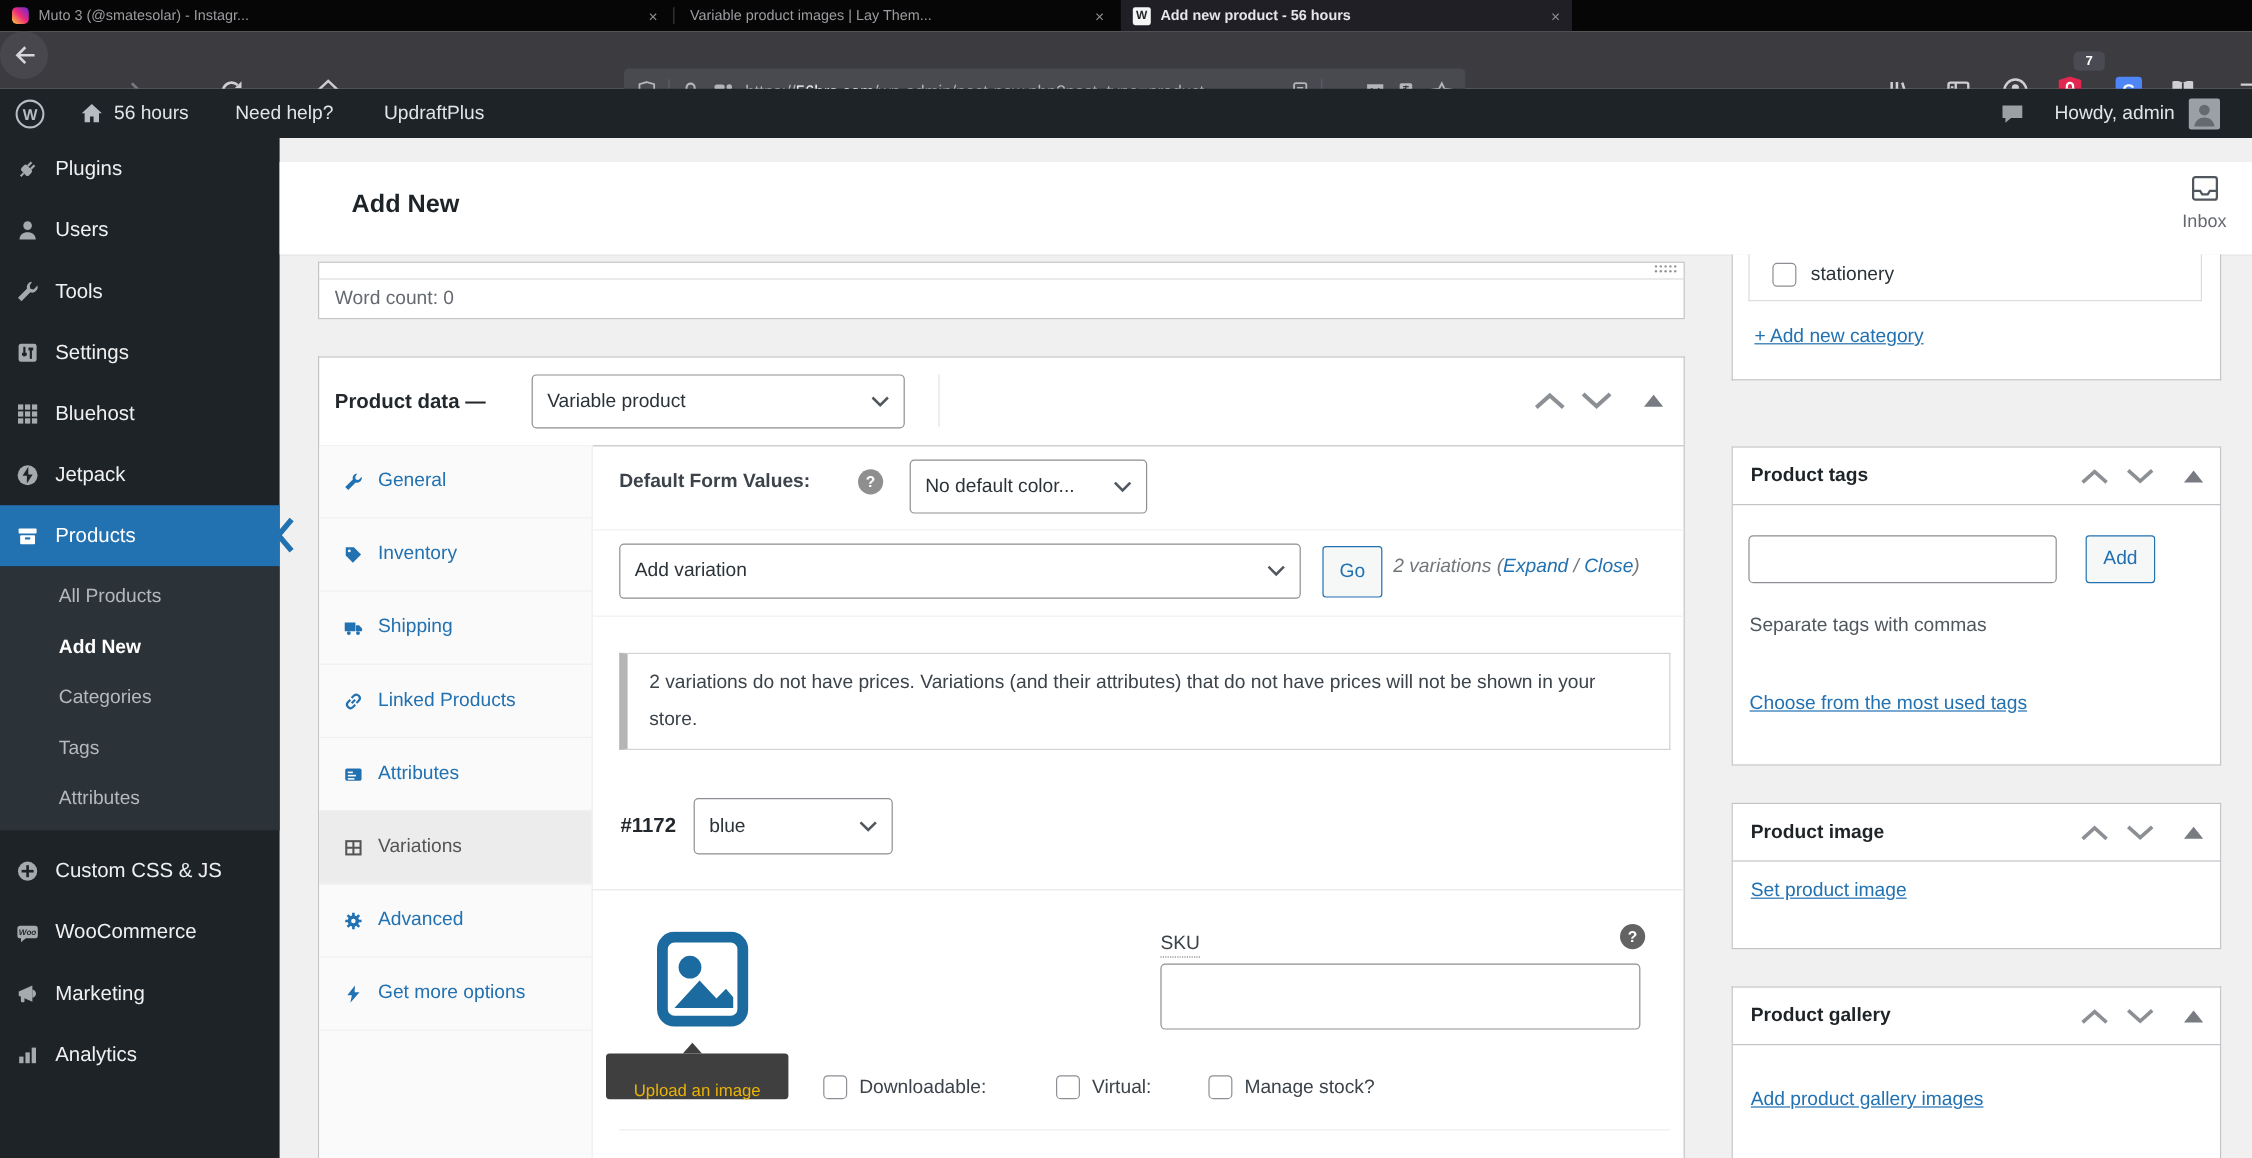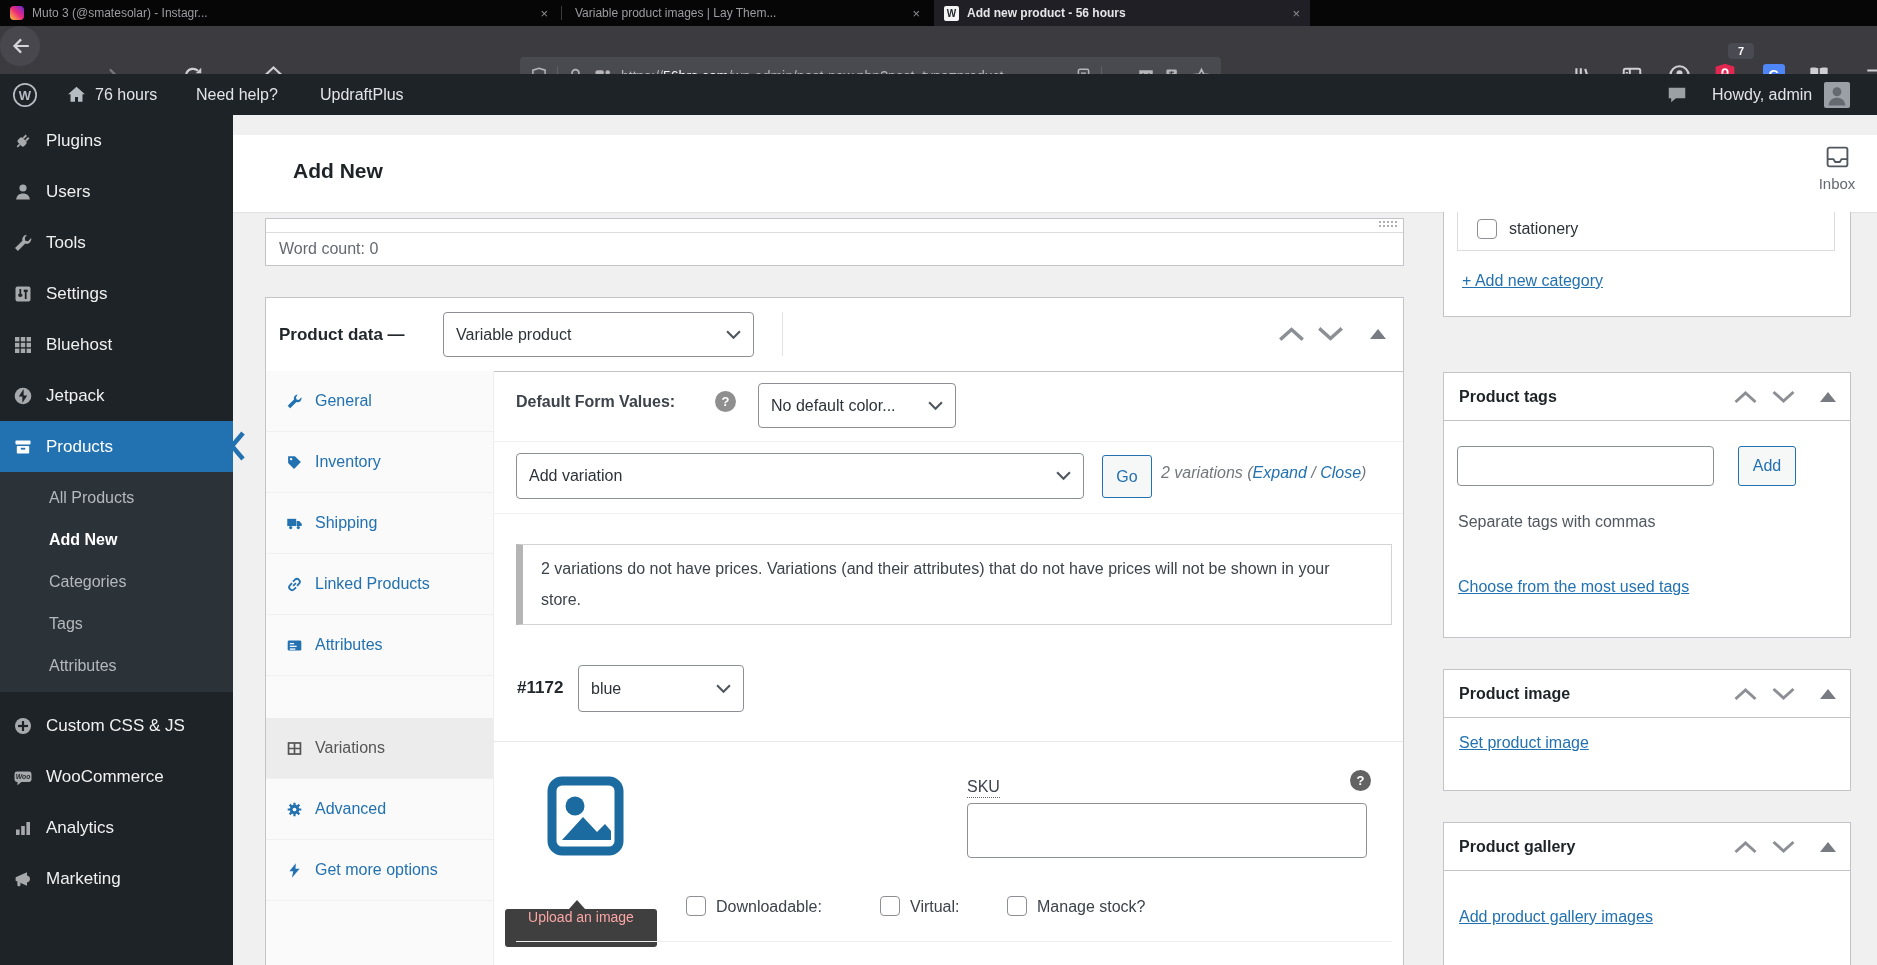--- a/index.html
+++ b/index.html
@@ -60,32 +60,32 @@
   #pdtitle{position:absolute;left:13px;top:0;line-height:73px;font-size:17px;font-weight:700;color:#23282d;}
   .sel{position:absolute;background:#fff;border:1px solid #8c8f94;border-radius:4px;display:flex;align-items:center;justify-content:space-between;padding:0 12px;font-size:16px;color:#2c3338;box-sizing:border-box;cursor:pointer;}
   .sel svg{flex:none;margin-left:10px;}
   #pdvdiv{position:absolute;left:516px;top:14px;width:1px;height:44px;background:#e3e3e5;}
   .hctl{position:absolute;cursor:pointer;}
   .tri{width:0;height:0;border-left:8px solid transparent;border-right:8px solid transparent;border-bottom:10px solid #787c82;}
 
   #pdtabs{position:absolute;left:0;top:73px;bottom:0;width:227px;background:#fafafa;border-right:1px solid #eee;}
   .pdtab{display:flex;align-items:center;gap:12px;height:61px;padding-left:20px;font-size:16px;color:#2271b1;border-bottom:1px solid #f0f0f1;box-sizing:border-box;cursor:pointer;}
   .pdtab svg{width:17px;height:17px;flex:none;}
-  .pdtab.active{background:#ececec;color:#555;margin-top:42px;}
+  .pdtab.active{background:#ececec;color:#555;}
 
   .rowline{position:absolute;left:227px;right:0;height:1px;background:#f0f0f1;}
   .formlabel{position:absolute;font-size:16px;font-weight:600;color:#3c434a;}
   .hq{position:absolute;width:21px;height:21px;border-radius:50%;background:#8f8f8f;color:#fff;font-size:13px;font-weight:bold;display:flex;align-items:center;justify-content:center;cursor:pointer;}
   .btn2{position:absolute;background:#f6f7f7;border:1px solid #2271b1;border-radius:3px;color:#2271b1;font-size:16px;display:flex;align-items:center;justify-content:center;box-sizing:border-box;cursor:pointer;font-family:"Liberation Sans",sans-serif;}
   #varsummary{position:absolute;left:895px;top:166px;font-size:16px;font-style:italic;color:#72777c;white-space:pre;}
   #varsummary .lnk{color:#2271b1;cursor:pointer;}
   #pdnotice{position:absolute;left:250px;top:246px;width:876px;height:81px;background:#fff;border:1px solid #d3d3d3;border-left:7px solid #b5b5b5;box-sizing:border-box;padding:8px 18px;font-size:16px;line-height:31px;color:#3c434a;}
   #varid{position:absolute;left:251px;top:380px;font-size:17px;font-weight:700;color:#23282d;}
   #uploadbtn{position:absolute;left:281px;top:478px;width:77px;height:80px;cursor:pointer;}
-  #tooltip{position:absolute;left:239px;top:580px;width:152px;height:38px;background:#3f3f3f;border-radius:3px;color:#fca5a5;font-size:14px;display:flex;align-items:flex-start;justify-content:center;margin-top:31px;}
+  #tooltip{position:absolute;left:239px;top:580px;width:152px;height:38px;background:#3f3f3f;border-radius:3px;color:#eab308;font-size:14px;display:flex;align-items:flex-end;justify-content:center;}
   #tooltip .arrow{position:absolute;left:64px;top:-9px;width:0;height:0;border-left:8px solid transparent;border-right:8px solid transparent;border-bottom:9px solid #3f3f3f;}
   #skulabel{position:absolute;left:701px;top:480px;font-size:16px;color:#3c434a;border-bottom:1px dotted #646970;padding-bottom:1px;}
   #skuinput{position:absolute;left:701px;top:505px;width:400px;height:55px;border:1px solid #8c8f94;border-radius:4px;box-sizing:border-box;font-size:16px;padding:0 10px;font-family:"Liberation Sans",sans-serif;}
   .cb{position:absolute;width:20px;height:20px;background:#fff;border:1.5px solid #8c8f94;border-radius:4px;box-sizing:border-box;cursor:pointer;}
   .cblabel{position:absolute;font-size:16px;color:#3c434a;}
   #rowdiv2{position:absolute;left:250px;top:643px;width:876px;height:1px;background:#eee;}
 
   
   .panel{position:absolute;background:#fff;border:1px solid #c3c4c7;box-sizing:border-box;}
   .phead{position:absolute;left:0;right:0;top:0;height:47px;border-bottom:1px solid #c3c4c7;}
@@ -204,21 +204,21 @@
   </div>
 
   <div id="adminbar">
     <svg class="abitem" style="left:12px;top:8px;" width="26" height="26" viewBox="0 0 24 24">
         <circle cx="12" cy="12" r="10.3" fill="none" stroke="#b5bcc2" stroke-width="1.6"></circle>
         <text x="12" y="16.6" font-size="12" font-weight="bold" fill="#b5bcc2" text-anchor="middle">W</text>
       </svg>
     <svg class="abitem" style="left:66px;top:10px;" width="21" height="21" viewBox="0 0 20 20">
         <path d="M10 2.6L2 9.8h2.3V17h4.3v-4.6h2.8V17h4.3V9.8H18z" fill="#b5bcc2"></path>
       </svg>
-    <span class="abitem" style="left:95px;">76 hours</span>
+    <span class="abitem" style="left:95px;">56 hours</span>
     <span class="abitem" style="left:196px;">Need help?</span>
     <span class="abitem" style="left:320px;">UpdraftPlus</span>
     <svg class="abitem" style="left:1666px;top:10px;" width="22" height="22" viewBox="0 0 20 20">
         <path d="M2.5 3.5h15v9.5H9l-4.3 3.6V13H2.5z" fill="#9ba0a5"></path>
       </svg>
     <span class="abitem" style="left:1712px;">Howdy, admin</span>
     <div id="avatar">
       <svg width="26" height="26" viewBox="0 0 20 20">
           <circle cx="10" cy="7.5" r="3.4" fill="#646a70"></circle>
           <path d="M3.5 18c.6-4 3.2-5.8 6.5-5.8s5.9 1.8 6.5 5.8z" fill="#646a70"></path>
@@ -310,33 +310,33 @@
     <div class="mi">
       <svg viewBox="0 0 20 20">
           <rect x="1.5" y="4.5" width="17" height="10.4" rx="2.4" fill="#a7aaad"></rect>
           <polygon points="4.5,14.5 9,14.5 4.5,18.3" fill="#a7aaad"></polygon>
           <text x="10" y="12.2" font-size="6.8" font-weight="bold" font-style="italic" text-anchor="middle" fill="#23282d">Woo</text>
         </svg>
       <span>WooCommerce</span>
     </div>
     <div class="mi">
       <svg viewBox="0 0 20 20" fill="#a7aaad">
+          <path d="M2.6 8.2L14 3.2v13.6L2.6 11.8z"></path>
+          <path d="M14 6.5c1.8.4 3 1.7 3 3.5s-1.2 3.1-3 3.5z"></path>
+          <rect x="4.4" y="12.2" width="3" height="5" rx="1"></rect>
+        </svg>
+      <span>Marketing</span>
+    </div>
+    <div class="mi">
+      <svg viewBox="0 0 20 20" fill="#a7aaad">
           <rect x="3" y="11.5" width="3.6" height="5.5"></rect>
           <rect x="8.2" y="8" width="3.6" height="9"></rect>
           <rect x="13.4" y="4" width="3.6" height="13"></rect>
         </svg>
       <span>Analytics</span>
-    </div>
-    <div class="mi">
-      <svg viewBox="0 0 20 20" fill="#a7aaad">
-          <path d="M2.6 8.2L14 3.2v13.6L2.6 11.8z"></path>
-          <path d="M14 6.5c1.8.4 3 1.7 3 3.5s-1.2 3.1-3 3.5z"></path>
-          <rect x="4.4" y="12.2" width="3" height="5" rx="1"></rect>
-        </svg>
-      <span>Marketing</span>
     </div>
   </div>
 
   <svg id="prodarrow" width="16" height="30" viewBox="0 0 16 30">
       <path d="M14 2L3 15l11 13" stroke="#2271b1" stroke-width="4.5" fill="none"></path>
     </svg>
 
   <div id="headerband">
     <div id="pagetitle">Add New</div>
     <div id="inboxwrap">

